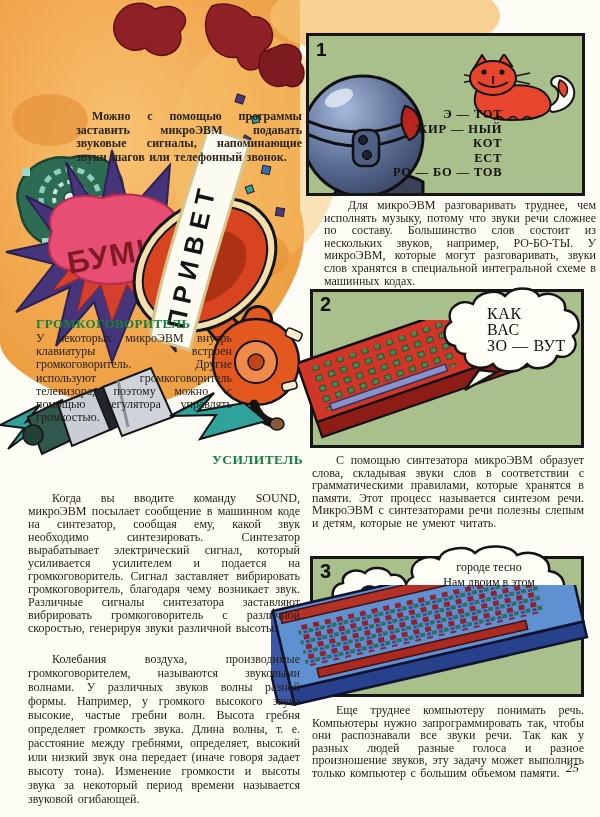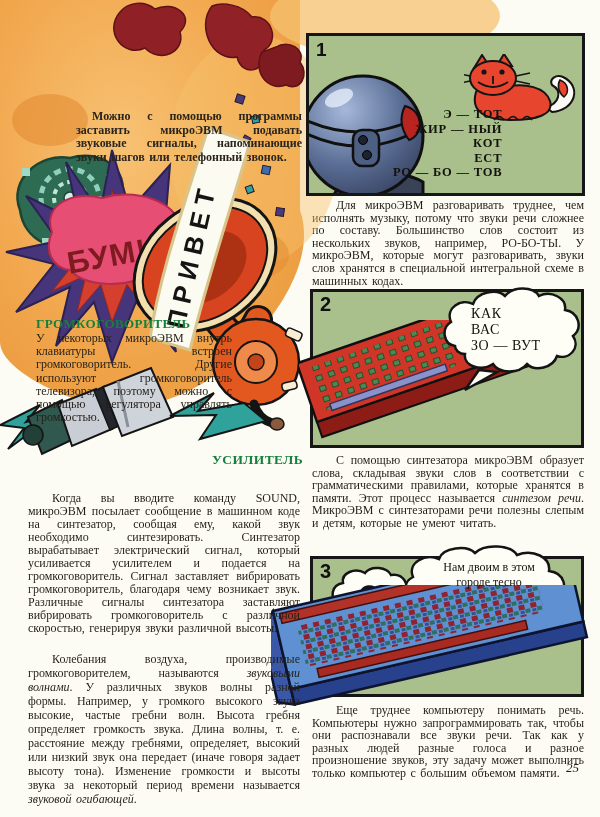--- a/index.html
+++ b/index.html
@@ -8,35 +8,35 @@
   .abs{position:absolute;}
   .para{position:absolute;text-align:justify;font-size:12px;line-height:12.6px;color:#241f18;
         text-indent:24px;word-spacing:1.5px;}
   .heading{position:absolute;font-weight:bold;font-size:13px;color:#15803d;letter-spacing:.4px;}
   
   #overlay-text{left:76px;top:62px;width:226px;font-weight:bold;font-size:12px;line-height:13.6px;
         text-indent:16px;z-index:3;color:#2a241c;margin-top:48px;}
   #speaker-text{left:36px;top:332px;width:196px;line-height:13.2px;text-indent:0;z-index:3;}
   #amp-text{left:28px;top:492px;width:272px;line-height:13px;z-index:3;}
   #wave-text{left:28px;top:652px;width:272px;line-height:14px;z-index:3;}
-  .it{font-style:italic;}
+  .it{}
   
   .panel{position:absolute;background:#a9bf8c;border:3px solid #161616;z-index:2;}
   #panel1{left:306px;top:33px;width:273px;height:157px;overflow:hidden;}
   #panel2{left:310px;top:289px;width:268px;height:153px;}
   #panel3{left:310px;top:556px;width:268px;height:135px;}
   .panel-number{position:absolute;left:7px;top:1px;font-family:"Liberation Sans",sans-serif;
         font-weight:bold;font-size:20px;color:#111;z-index:5;}
   .panel1-titlebar{position:absolute;left:7px;top:3px;display:flex;gap:7px;align-items:baseline;
         font-family:"Liberation Sans",sans-serif;font-weight:bold;color:#111;z-index:5;}
   .panel1-titlebar .num{font-size:19px;}
   .panel1-titlebar .ttl{font-size:16px;letter-spacing:.3px;}
   .robot-speech{position:absolute;left:84px;top:71px;font-weight:bold;font-size:12.5px;
         line-height:14.5px;letter-spacing:.8px;color:#14120f;z-index:4;text-align:right;}
-  .cloud-text2{position:absolute;left:158px;top:14px;font-size:14px;line-height:16px;
+  .cloud-text2{position:absolute;left:174px;top:14px;font-size:16px;line-height:16px;
         letter-spacing:.6px;color:#14120f;z-index:6;}
   .cloud-text3{position:absolute;left:96px;top:1px;width:160px;text-align:center;font-size:12px;
         line-height:15px;color:#14120f;z-index:6;}
   #page-number{left:566px;top:760px;font-size:13px;color:#241f18;z-index:3;font-style:italic;}
   svg text{font-family:"Liberation Sans",sans-serif;}
 </style>
 </head>
 <body>
 
 <div class="page">
@@ -178,21 +178,21 @@
     </svg>
     <div class="robot-speech">
       <div>Э — ТОТ</div>
       <div>ЖИР — НЫЙ</div>
       <div>КОТ</div>
       <div>ЕСТ</div>
       <div>РО — БО — ТОВ</div>
     </div>
   </div>
 
-  <div class="para" style="left:312px;top:199px;width:272px;">Для микроЭВМ разговаривать труднее, чем исполнять музыку, потому что звуки речи сложнее по составу. Большинство слов состоит из нескольких звуков, например, РО-БО-ТЫ. У микроЭВМ, которые могут разговаривать, звуки слов хранятся в специальной интегральной схеме в машинных кодах.</div>
+  <div class="para" style="left:324px;top:199px;width:272px;">Для микроЭВМ разговаривать труднее, чем исполнять музыку, потому что звуки речи сложнее по составу. Большинство слов состоит из нескольких звуков, например, РО-БО-ТЫ. У микроЭВМ, которые могут разговаривать, звуки слов хранятся в специальной интегральной схеме в машинных кодах.</div>
 
   <div class="panel" id="panel2">
     <div class="panel-number">2</div>
     <svg class="abs" style="left:-14px;top:28px;z-index:4;" width="270" height="140" viewBox="0 0 270 140">
       <defs>
         <pattern id="patRed" width="13" height="11" patternUnits="userSpaceOnUse">
           <rect x="0" y="0" width="7" height="6" fill="#274e2e"></rect>
           <rect x="1" y="1" width="5" height="4" fill="#4a8a50"></rect>
         </pattern>
       </defs>
@@ -235,22 +235,22 @@
       <circle cx="90" cy="77" r="3" fill="#fefdf6" stroke="#141414" stroke-width="1.8"></circle>
       <text x="34" y="44" font-size="34" font-weight="bold" fill="#141414" font-family="Liberation Serif,serif" transform="rotate(-8 44 32)">?</text>
     </svg>
     <svg class="abs" style="left:82px;top:-14px;z-index:4;" width="200" height="96" viewBox="0 0 200 96">
       <path d="M22,56 C8,54 6,38 18,32 C12,18 30,8 44,14 C48,2 72,0 80,8 C90,-2 116,0 122,10
                C138,4 156,12 154,26 C170,28 174,44 162,52 C170,64 156,76 142,72 C138,84 114,88 104,80
                C94,90 68,90 62,80 C48,88 26,80 30,66 C24,66 22,60 22,56 Z" fill="#fefdf6" stroke="#141414" stroke-width="2.5"></path>
       <path d="M156,58 L186,74 L158,66 Z" fill="#fefdf6" stroke="#141414" stroke-width="2.5"></path>
     </svg>
     <div class="cloud-text3">
+      <div>городе тесно</div>
       <div>Нам двоим в этом</div>
-      <div>городе тесно</div>
     </div>
     <svg class="abs" style="left:-42px;top:26px;z-index:5;" width="336" height="128" viewBox="0 0 336 128">
       <defs>
         <pattern id="patBlue" width="12" height="10" patternUnits="userSpaceOnUse">
           <rect x="0" y="0" width="6" height="5" fill="#8e2430"></rect>
           <rect x="6" y="5" width="5" height="4" fill="#2e6f5f"></rect>
           <rect x="1" y="6" width="4" height="3" fill="#35518f"></rect>
         </pattern>
       </defs>
       <g transform="translate(20,104) rotate(-13)">

